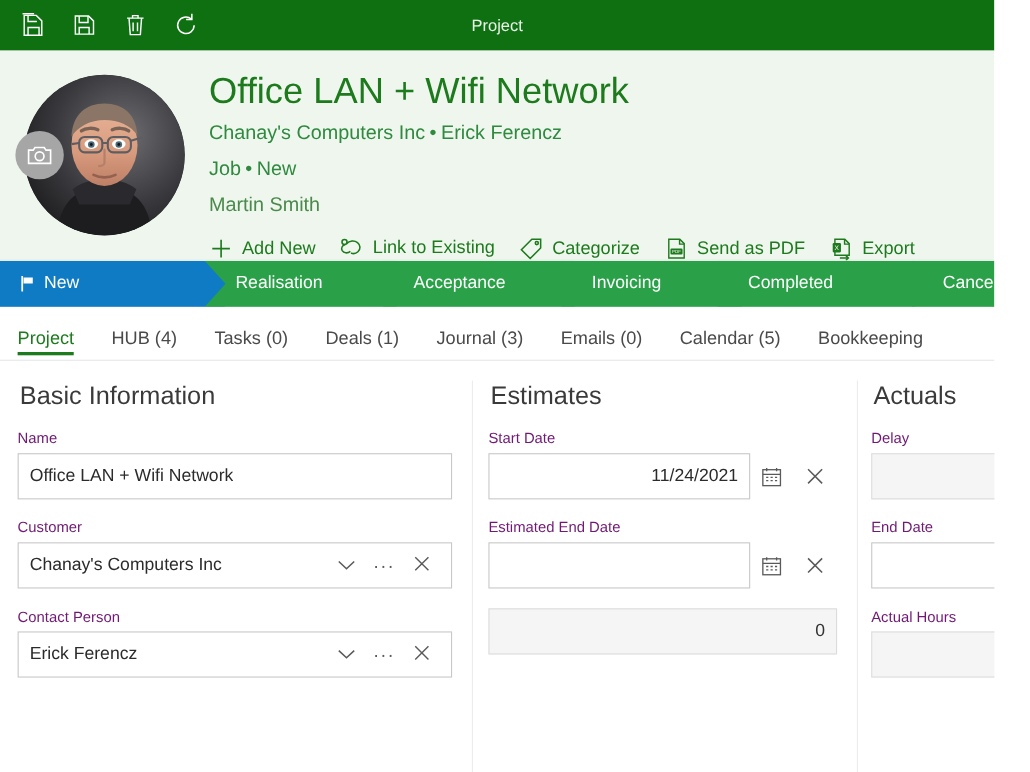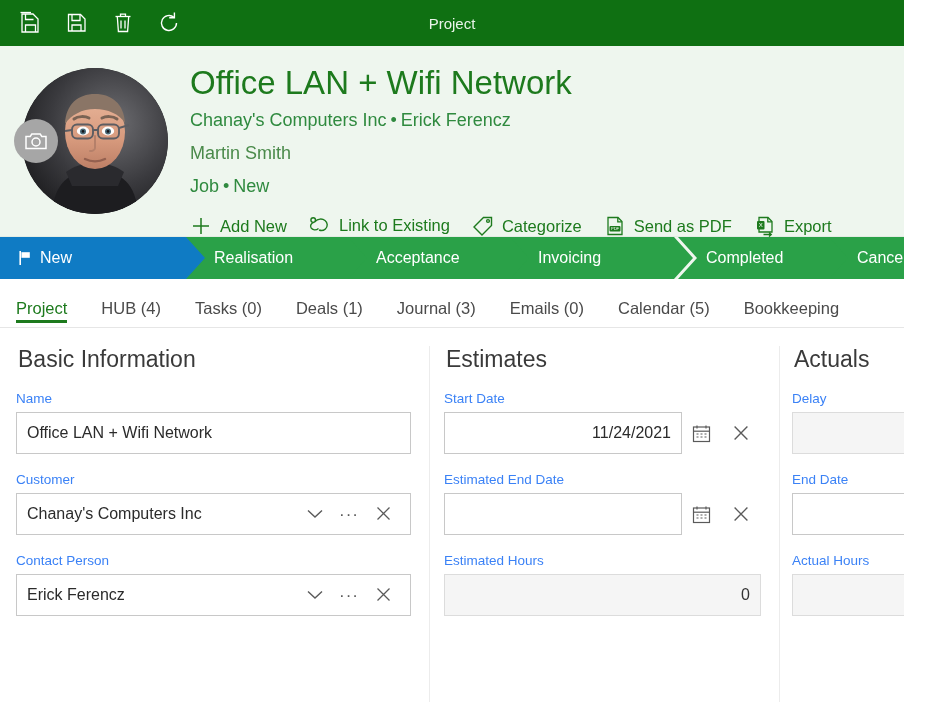--- a/index.html
+++ b/index.html
@@ -88,21 +88,21 @@
   }
 
   
   .form{display:flex;padding:18px 0 0 0;height:calc(702px - 46px - 190px - 42px - 48px);box-sizing:border-box;}
   .col{box-sizing:border-box;position:relative;}
   .col.c1{width:430px;flex:0 0 430px;padding:0 18px 0 16px;border-right:1px solid #ececec;}
   .col.c2{width:350px;flex:0 0 350px;padding:0 18px 0 14px;border-right:1px solid #ececec;}
   .col.c3{width:220px;flex:0 0 220px;padding:0 0 0 12px;}
   .col-title{font-size:23px;color:#3a3a3a;font-weight:400;margin:0 0 18px 2px;}
   .field{margin-bottom:18px;}
-  .flabel{font-size:13.5px;color:#3b82f6;margin-bottom:6px;}
+  .flabel{font-size:13.5px;color:#701a75;margin-bottom:6px;}
   .fctl{display:flex;align-items:center;gap:0;}
   .finput{
     box-sizing:border-box;height:42px;border:1px solid #c8c8c8;background:#fff;
     display:flex;align-items:center;padding:0 10px;font-size:16px;color:#2b2b2b;
     flex:1 1 auto;min-width:0;
   }
   .finput.readonly{background:#f5f5f5;border-color:#dcdcdc;color:#333;}
   .finput.right{justify-content:flex-end;}
   .finput .txt{white-space:nowrap;overflow:hidden;}
   .inbtns{display:flex;align-items:center;gap:0;margin-left:-1px;}
@@ -208,24 +208,24 @@
           <circle cx="12" cy="11" r="4"></circle>
         </svg>
       </div>
     </div>
 
     <div class="hero-body">
       <div class="hero-title">Office LAN + Wifi Network</div>
       <div class="hero-sub">
         <span>Chanay's Computers Inc</span><span class="sep">•</span><span>Erick Ferencz</span>
       </div>
-      <div class="hero-sub dim">Martin Smith</div>
       <div class="hero-sub">
         <span>Job</span><span class="sep">•</span><span>New</span>
       </div>
+      <div class="hero-sub dim">Martin Smith</div>
 
       <div class="actions">
         <div class="action">
           <span>
             <svg width="22" height="22" viewBox="0 0 22 22" fill="none" stroke="#1d7a1d" stroke-width="1.5">
               <path d="M11 3v16M3 11h16"></path>
             </svg>
           </span>
           <span>Add New</span>
         </div>
@@ -287,21 +287,21 @@
     </div>
     <div class="stage" style="--c:#2aa148;left:186px;width:165px;padding-left:28px;">
       <span class="lbl">Realisation</span>
     </div>
     <div class="stage" style="--c:#2aa148;left:348px;width:165px;padding-left:28px;">
       <span class="lbl">Acceptance</span>
     </div>
     <div class="stage" style="--c:#2aa148;left:510px;width:155px;padding-left:28px;">
       <span class="lbl">Invoicing</span>
     </div>
-    <div class="stage" style="--c:#2aa148;left:678px;width:170px;padding-left:28px;">
+    <div class="stage" style="--c:#2aa148;left:652px;width:170px;padding-left:28px;">
       <span class="lbl">Completed</span>
     </div>
     <div class="stage" style="--c:#2aa148;left:829px;width:160px;padding-left:28px;">
       <span class="lbl">Cancelled</span>
     </div>
   </div>
 
   <div class="tabs">
     <div class="tab active">Project</div>
     <div class="tab">HUB (4)</div>
@@ -431,21 +431,20 @@
             <span class="outbtn">
               <svg width="16" height="16" viewBox="0 0 15 15" fill="none" stroke="#5a5a5a" stroke-width="1.3">
                   <path d="M1.5 1.5l12 12M13.5 1.5l-12 12"></path>
                 </svg>
             </span>
           </div>
         </div>
       </div>
 
       <div class="field">
-        <div class="flabel">Estimated Hours</div>
         <div class="fctl">
           <div class="finput readonly right">
             <span class="txt">0</span>
           </div>
         </div>
       </div>
     </div>
 
     <div class="col c3">
       <div class="col-title">Actuals</div>

